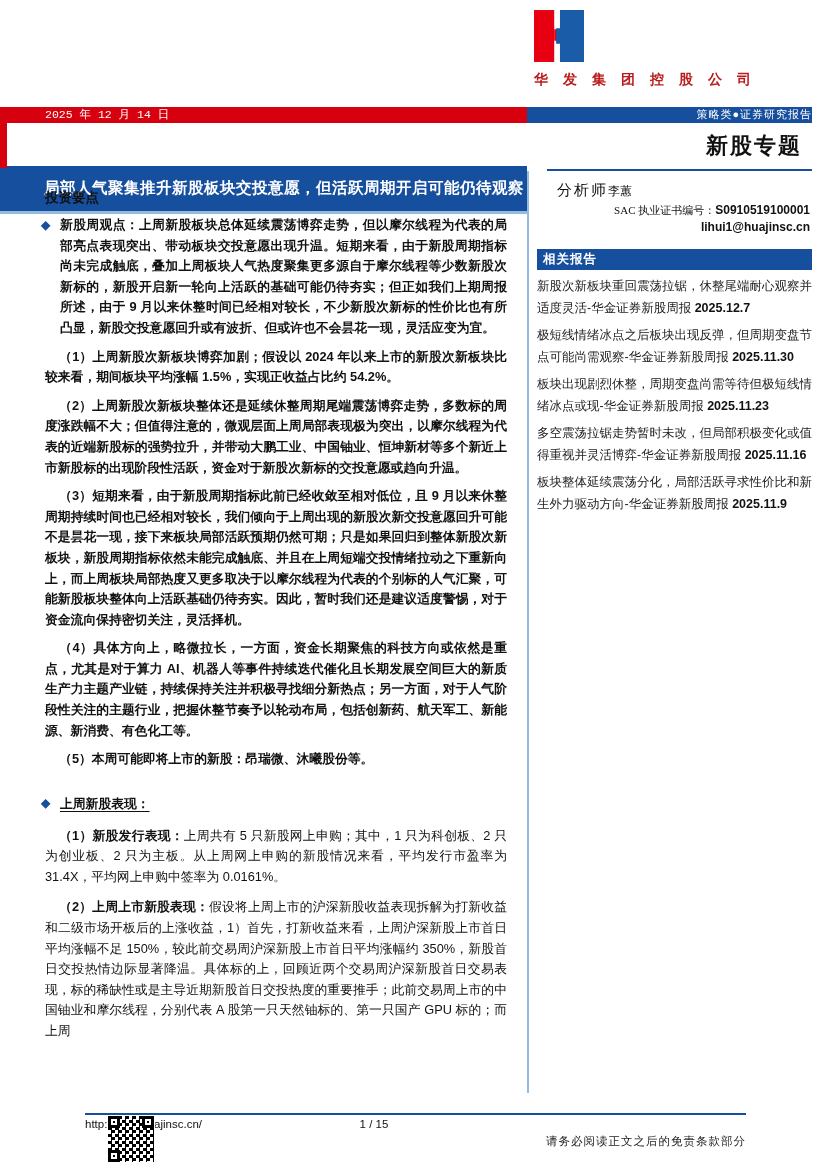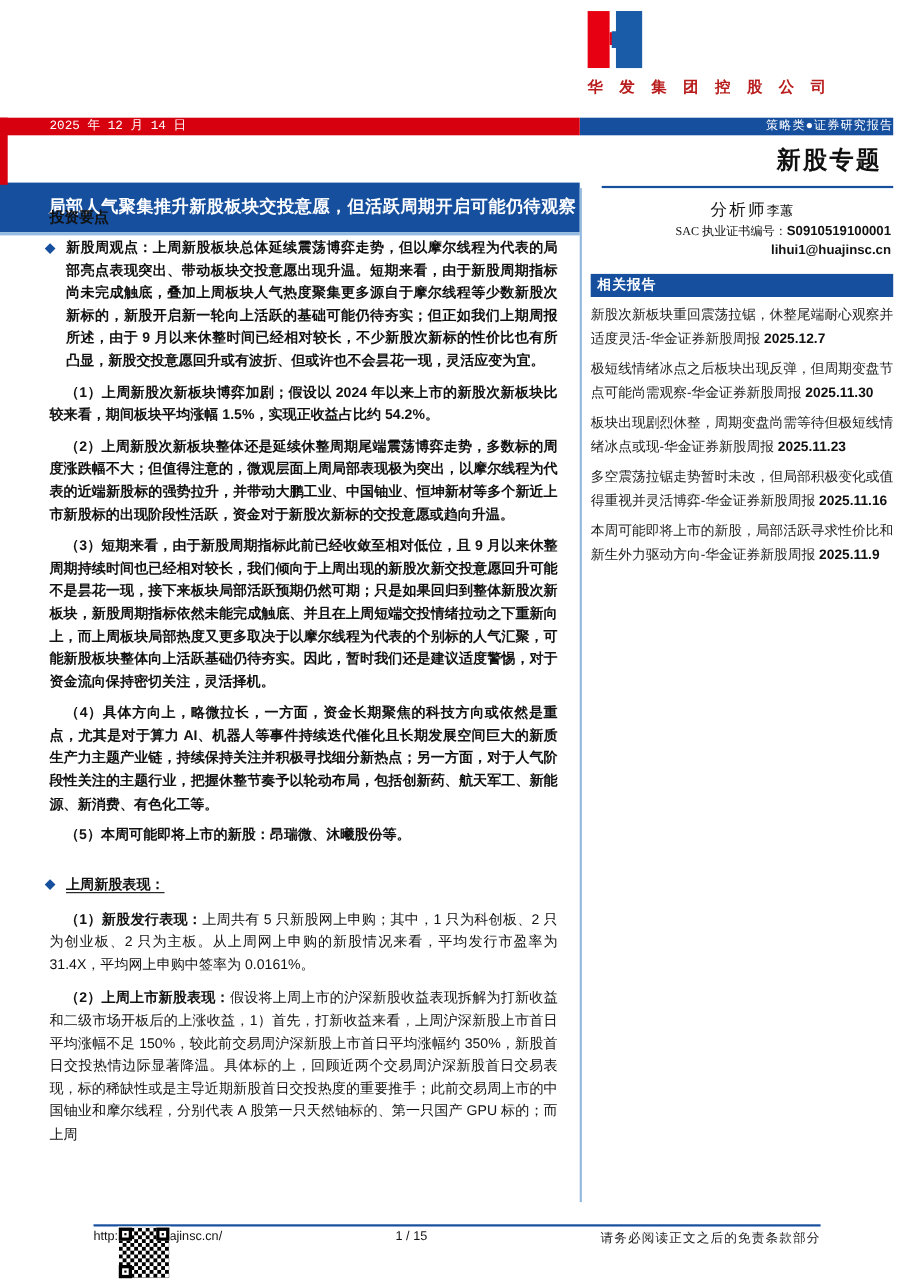--- a/index.html
+++ b/index.html
@@ -38,36 +38,36 @@
   .para{font-size:12.8px;line-height:20.6px;text-align:justify;margin:8px 0 0 0;}
   .bold{font-weight:bold;}
   .bullet-para{position:relative;padding-left:15px;}
   .diamond{position:absolute;left:-4px;top:0;color:var(--blue);font-size:12px;}
   .indent{text-indent:1.1em;}
   .perf-heading{margin-top:26px;position:relative;padding-left:15px;font-size:12.8px;font-weight:bold;}
   .perf-heading .u{text-decoration:underline;text-underline-offset:3px;}
   .perf-para{margin-top:10px;}
   
   .analyst{font-size:12px;padding:2px 0 0 2px;}
-  .an-row{display:flex;justify-content:center;align-items:baseline;padding:0 2px 0 18px;}
+  .an-row{display:flex;justify-content:flex-start;align-items:baseline;padding:0 2px 0 18px;}
   .an-label{font-family:"Liberation Serif",serif;font-size:15px;letter-spacing:2px;}
   .an-name{font-size:12px;}
   .an-line{text-align:right;margin-top:3px;padding-right:2px;}
   .an-sac-label{font-family:"Liberation Serif",serif;font-size:11px;}
   .an-sac-no{font-weight:bold;font-size:12px;}
   .an-email{font-weight:bold;font-size:12px;text-align:right;margin-top:2px;padding-right:2px;}
   .related-heading{background:var(--blue);color:#fff;font-weight:bold;font-size:12.5px;
     padding:2px 0 2px 6px;margin-top:15px;letter-spacing:1px;}
   .related-item{font-size:12.5px;line-height:22px;text-align:justify;color:#222;margin:5px 0 0 0;}
   .rdate{font-weight:bold;color:#111;}
   
   .footer-rule{position:absolute;top:1113px;left:85px;width:661px;border-top:2px solid var(--blue);}
   .footer{position:absolute;top:1118px;left:85px;width:661px;display:flex;justify-content:space-between;
     font-size:11.5px;color:#111;}
-  .footer .disclaimer{font-family:Liberation Mono, monospace;color:#222;letter-spacing:1px;}
+  .footer .disclaimer{font-family:Liberation Mono, monospace;color:#222;letter-spacing:1px;margin-top:16px;}
   .footer .url{color:#111;text-decoration:none;}
   
   .qr{position:absolute;left:108px;top:1116px;width:46px;height:46px;
     background:repeating-conic-gradient(#000 0% 25%, #fff 0% 50%);background-size:7px 7px;
     outline:1px solid #fff;}
   .qr .finder{position:absolute;width:12px;height:12px;border:3px solid #000;background:#fff;box-sizing:border-box;}
   .qr .f1{left:0;top:0;}.qr .f2{right:0;top:0;}.qr .f3{left:0;bottom:0;}
   .qr .finder::after{content:"";position:absolute;left:2px;top:2px;width:2px;height:2px;background:#000;}
 </style>
 </head>
@@ -136,21 +136,21 @@
       </div>
       <div class="an-email">lihui1@huajinsc.cn</div>
     </div>
 
     <div class="related-heading">相关报告</div>
 
     <p class="related-item"><span>新股次新板块重回震荡拉锯，休整尾端耐心观察并适度灵活-华金证券新股周报</span> <span class="rdate">2025.12.7</span></p>
     <p class="related-item"><span>极短线情绪冰点之后板块出现反弹，但周期变盘节点可能尚需观察-华金证券新股周报</span> <span class="rdate">2025.11.30</span></p>
     <p class="related-item"><span>板块出现剧烈休整，周期变盘尚需等待但极短线情绪冰点或现-华金证券新股周报</span> <span class="rdate">2025.11.23</span></p>
     <p class="related-item"><span>多空震荡拉锯走势暂时未改，但局部积极变化或值得重视并灵活博弈-华金证券新股周报</span> <span class="rdate">2025.11.16</span></p>
-    <p class="related-item"><span>本周可能即将上市的新股，局部活跃寻求性价比和新生外力驱动方向-华金证券新股周报</span> <span class="rdate">2025.11.9</span></p>
+    <p class="related-item"><span>板块整体延续震荡分化，局部活跃寻求性价比和新生外力驱动方向-华金证券新股周报</span> <span class="rdate">2025.11.9</span></p>
   </aside>
 </div>
 
 <div class="footer-rule"></div>
 <div class="footer">
   <a class="url" href="#">http://www.huajinsc.cn/</a>
   <span>1 / 15</span>
   <span class="disclaimer">请务必阅读正文之后的免责条款部分</span>
 </div>
 <div class="qr">

